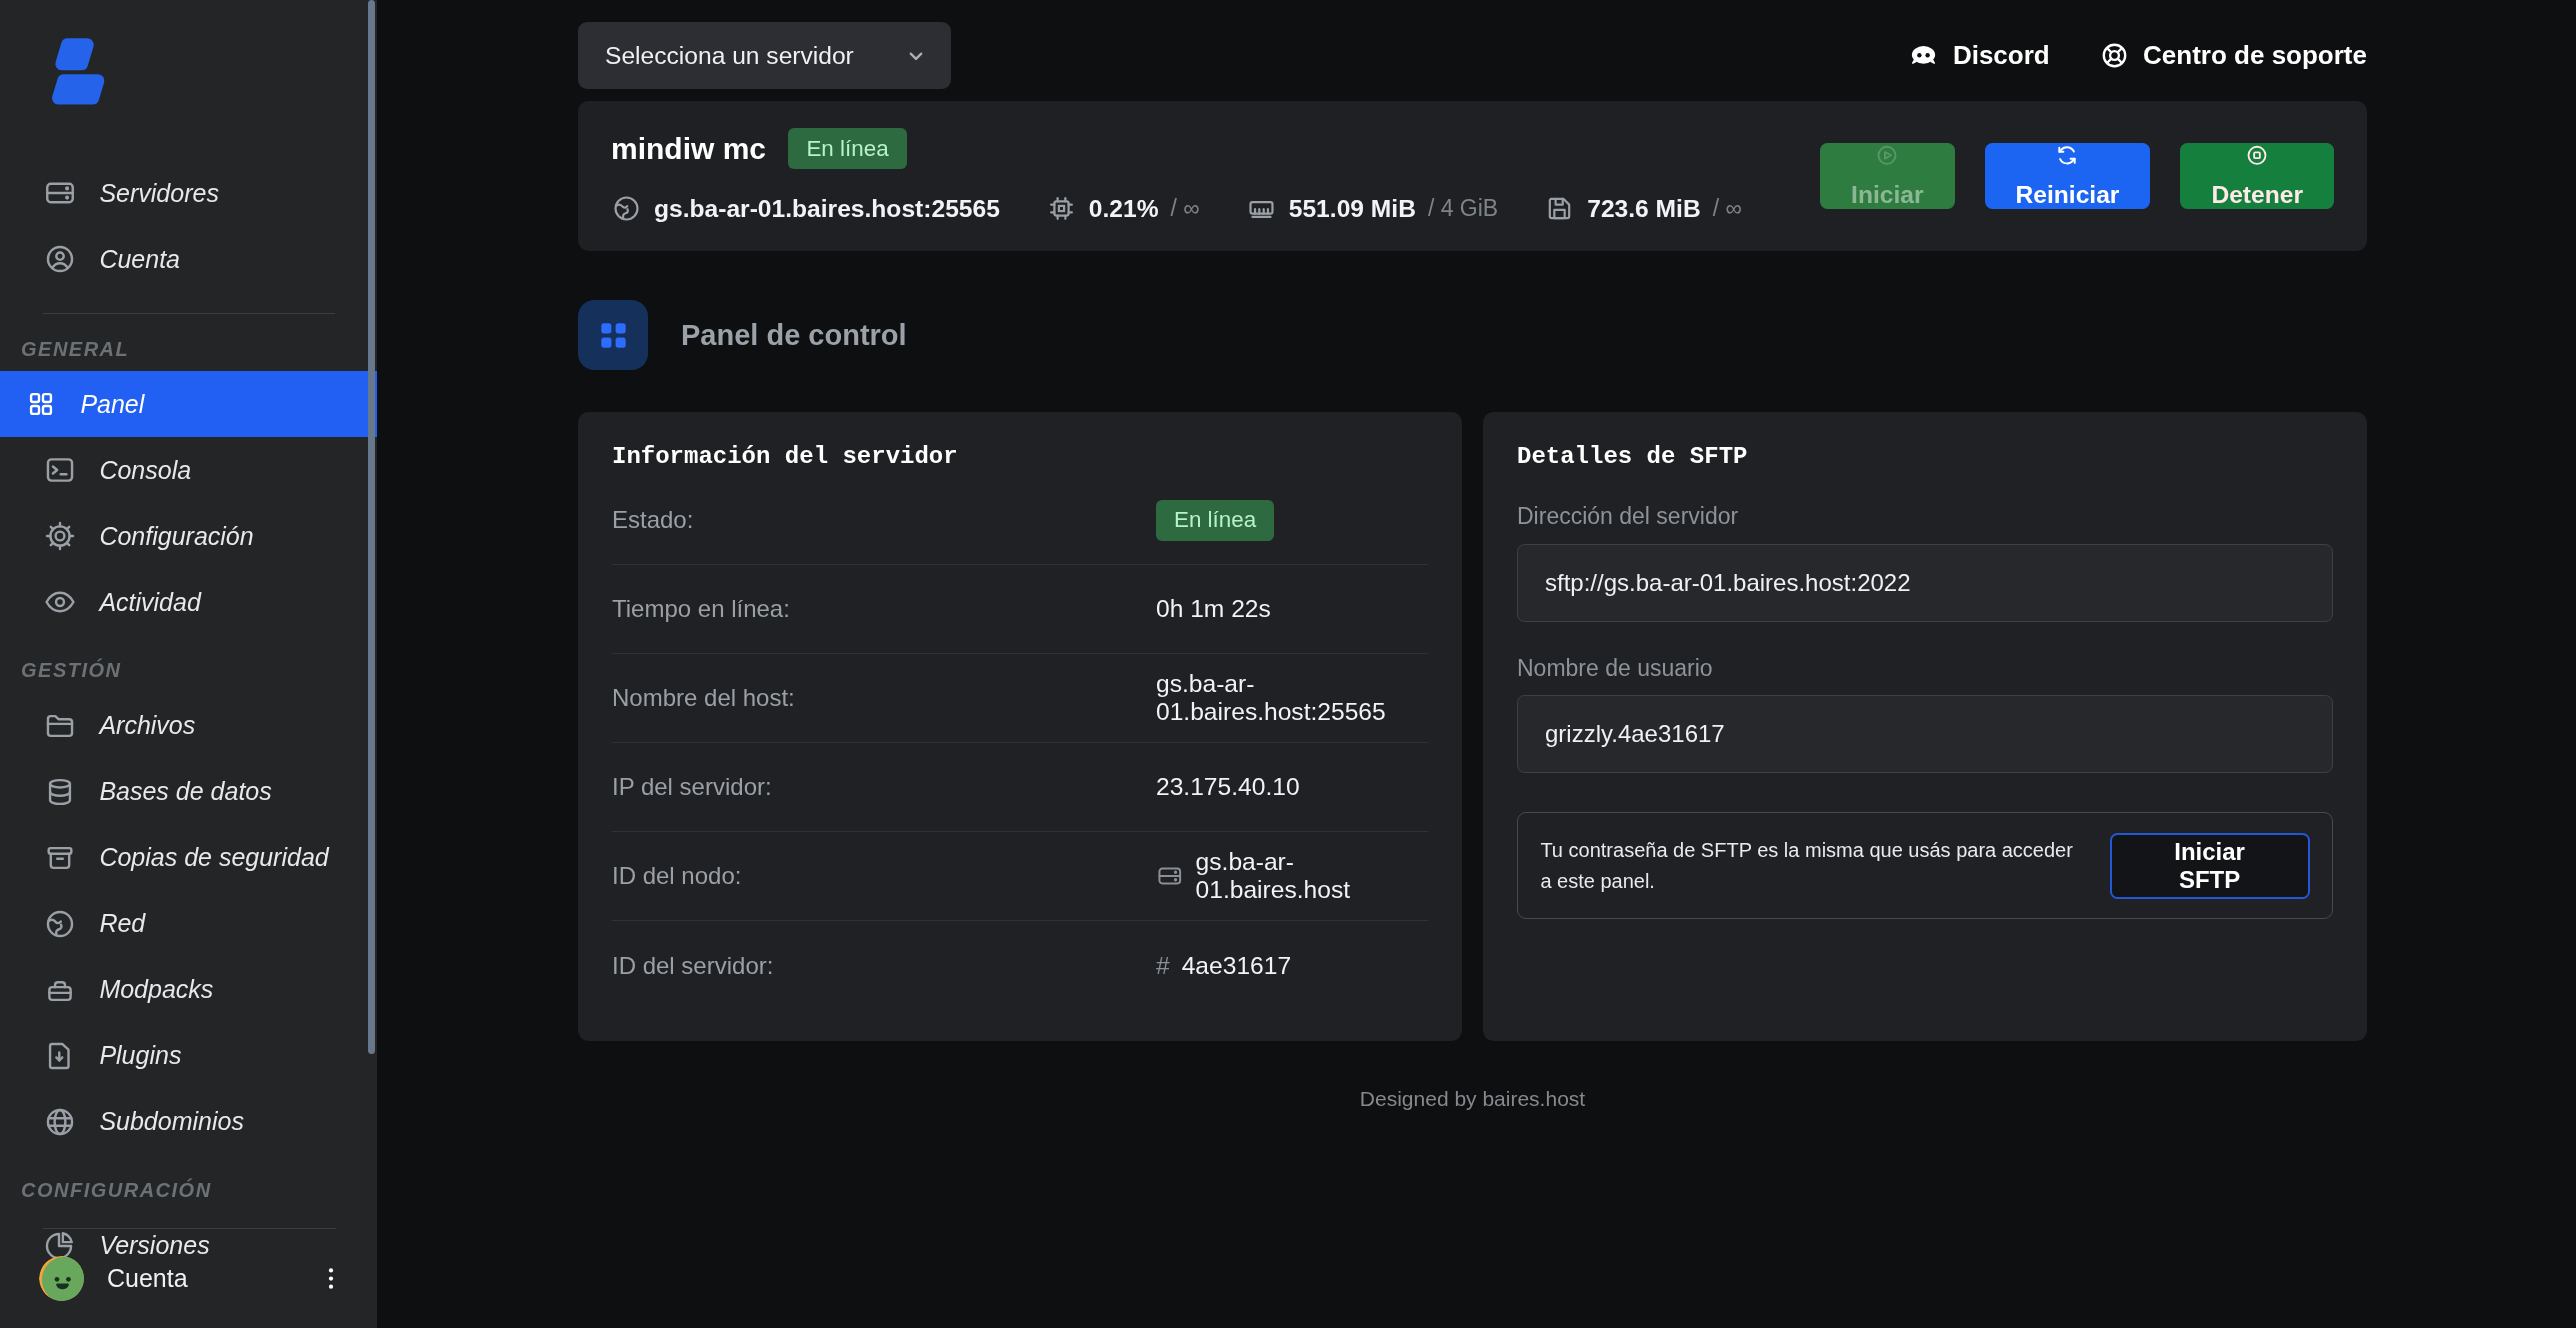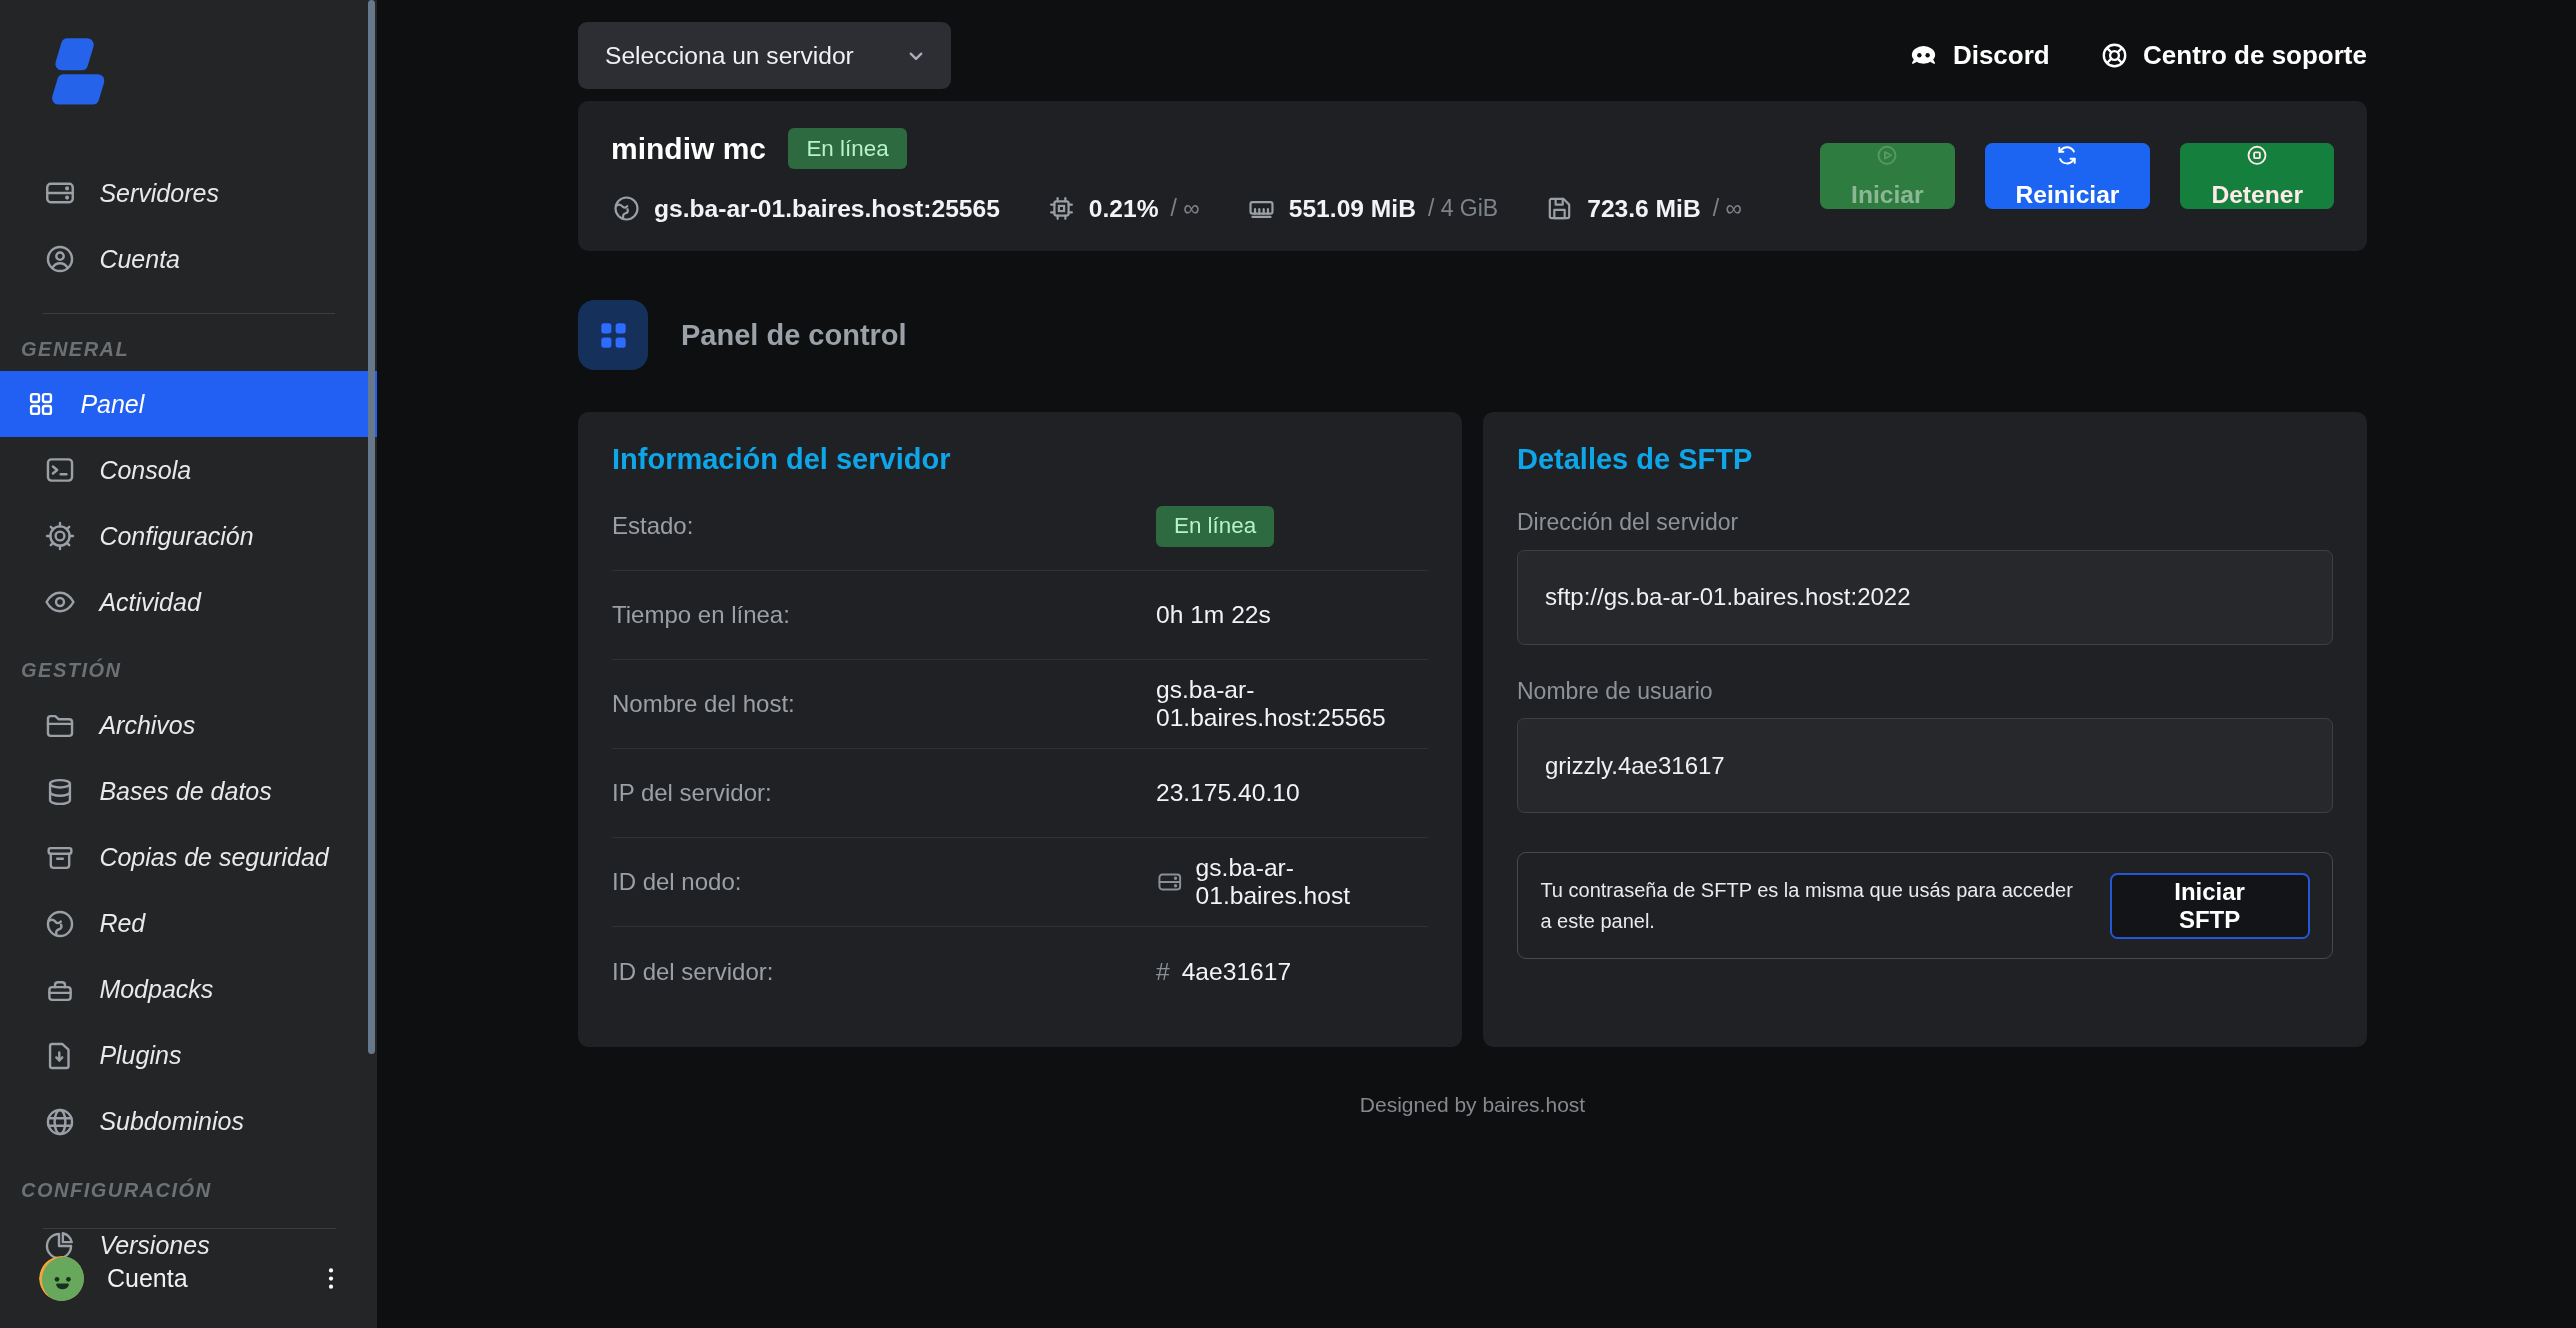--- a/index.html
+++ b/index.html
@@ -49,32 +49,32 @@
   .btn-restart { background:#1c64f2; }
   .btn-stop { background:#15803d; color:#ffe9e9; }
 
   .page-head { margin-top:49px; display:flex; align-items:center; gap:33px; }
   .page-head-icon { width:70px; height:70px; border-radius:16.4px; background:#16305c; display:flex; align-items:center; justify-content:center; }
   .page-head-icon svg { width:39px; height:39px; color:#2e6bff; }
   .page-title { font-size:29px; font-weight:bold; color:#9aa1a8; }
 
   .cards { margin-top:42px; display:flex; gap:21px; }
   .card { background:#1f2124; border-radius:10.4px; flex:1; padding:31px 34px; min-height:593px; }
-  .card-title { font-size:29px; color:#0ea5e9; font-weight:bold; }
+  .card-title { font-size:24px; color:#ffffff; font-weight:bold;font-family:Liberation Mono, monospace; }
 
   .info-rows { margin-top:6px; }
   .info-row { display:flex; align-items:center; min-height:89px; border-bottom:1.5px solid #2f3134; }
   .info-row:last-child { border-bottom:none; }
   .info-label { width:544px; font-size:24px; color:#9aa0a6; flex:none; }
   .info-value { font-size:24.6px; color:#f2f3f5; display:flex; align-items:center; gap:12px; }
   .info-value svg { width:30px; height:30px; color:#8a9096; }
   .hash { color:#8a9096; }
 
   .field-label { margin:33px 0 13.4px; font-size:23px; color:#8d939a; }
-  .input { height:95px; background:#26282c; border:1.5px solid #3d4046; border-radius:7.5px; display:flex; align-items:center; padding:0 27px; font-size:24px; color:#eef0f2; }
+  .input { height:78px; background:#26282c; border:1.5px solid #3d4046; border-radius:7.5px; display:flex; align-items:center; padding:0 27px; font-size:24px; color:#eef0f2; }
   .note { margin-top:39px; border:1.5px solid #474a50; border-radius:9px; padding:19.4px 22.4px; display:flex; align-items:center; justify-content:space-between; gap:22.4px; }
   .note-text { font-size:20px; color:#e9eaec; line-height:1.55; width:566px; }
   .note-btn { height:66px; padding:0 31px; border:2.2px solid #2457d6; border-radius:7.5px; background:#131417; color:#ffffff; font-size:24px; font-weight:bold; cursor:pointer; }
 
   .footer { margin-top:46px; text-align:center; font-size:21px; color:#85898e; }
 </style>
 </head>
 <body>
 
 <div class="app">

